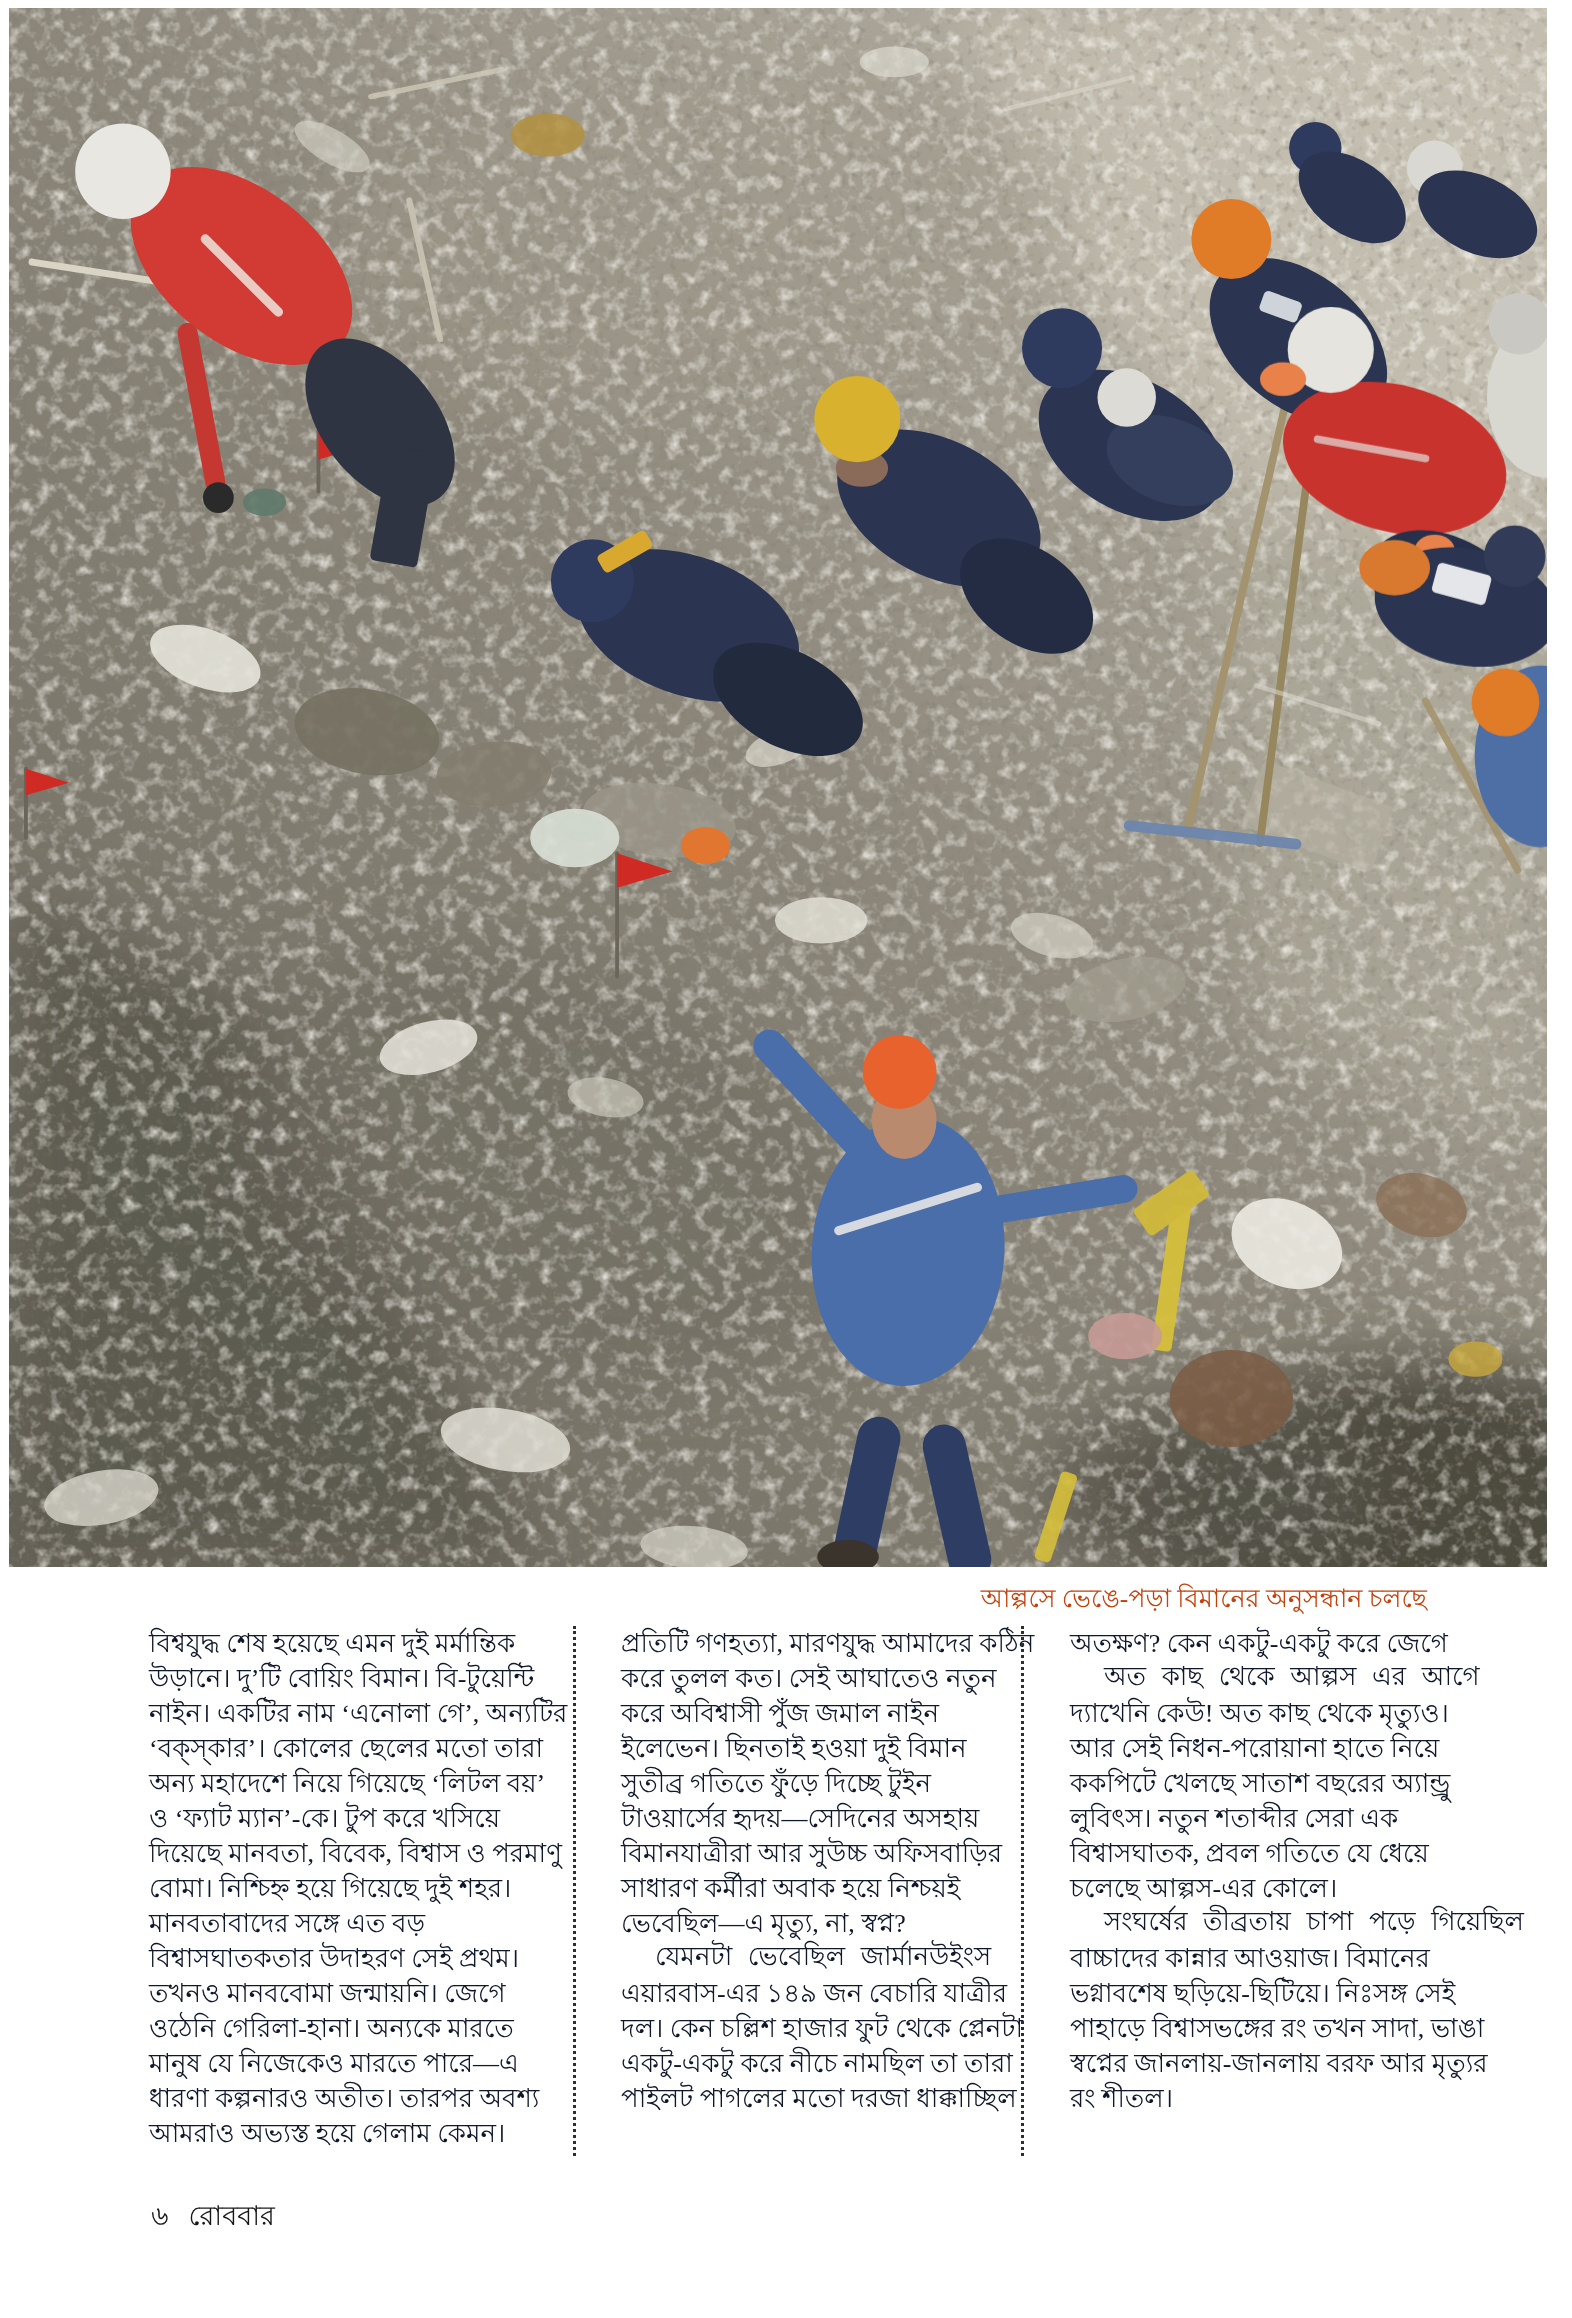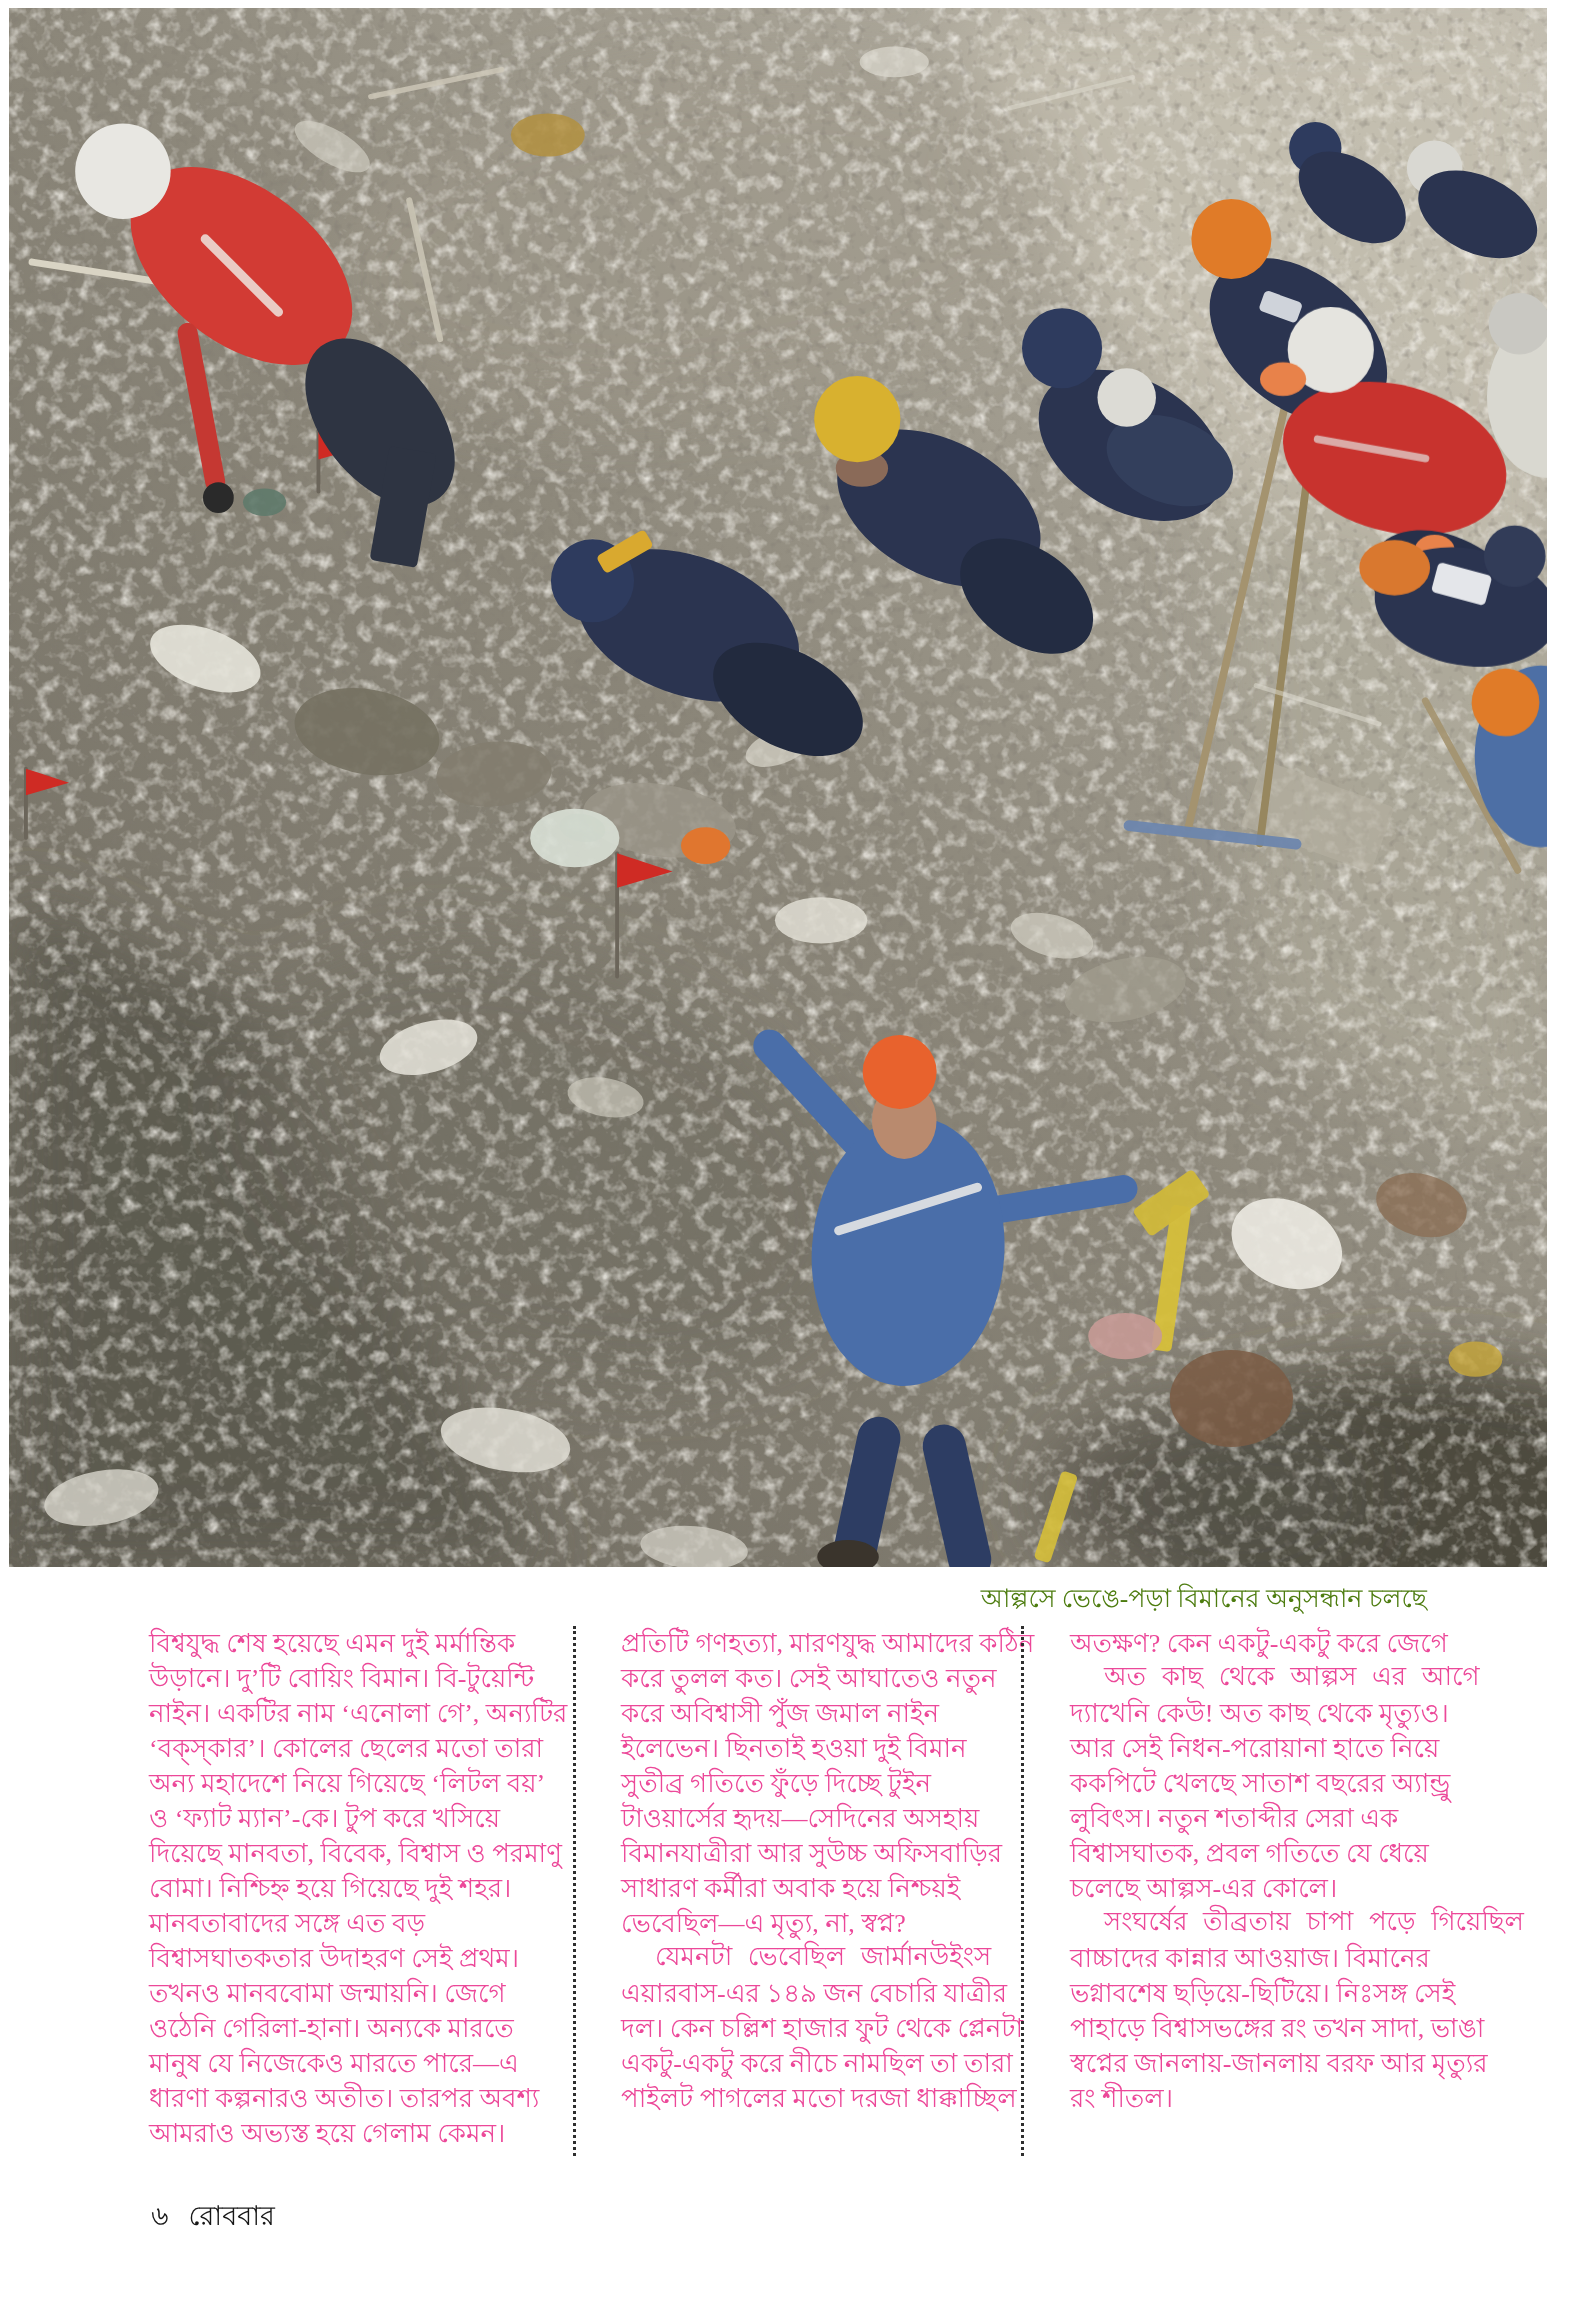--- a/index.html
+++ b/index.html
@@ -1,21 +1,21 @@
 <!DOCTYPE html>
 <html style="font-size:12.3px"><head>
 <meta charset="utf-8">
 <style>
   html,body{margin:0;padding:0;background:#ffffff;}
   .page{position:relative;width:1573px;height:2319px;background:#ffffff;overflow:hidden;
         font-family:"Liberation Serif", "DejaVu Serif", serif;color:#121212;}
   .photo-wrap{position:absolute;left:9.2px;top:7.7px;width:1538px;height:1559px;overflow:hidden;background:#8b8679;}
   .photo-wrap svg{display:block;width:100%;height:100%;}
-  .caption{position:absolute;top:1583px;right:146px;font-size:25.4px;line-height:31px;color:#4d7c0f;}
-  .col{position:absolute;top:1626px;font-size:26px;line-height:35px;color:#ec4899;}
+  .caption{position:absolute;top:1583px;right:146px;font-size:25.4px;line-height:31px;color:#c2410c;}
+  .col{position:absolute;top:1626px;font-size:26px;line-height:35px;color:#0f172a;}
   .col .line{white-space:nowrap;}
   .col .line.indent{padding-left:34px;font-family:Liberation Mono, monospace;}
   .divider{position:absolute;top:1626px;height:530px;width:0;border-left:3.8px dotted #2e2e2e;}
   .footer{position:absolute;left:151px;top:2195px;font-size:27px;color:#161616;display:flex;gap:20px;align-items:baseline;}
 </style>
 </head>
 <body>
 
 <div class="page">
 

